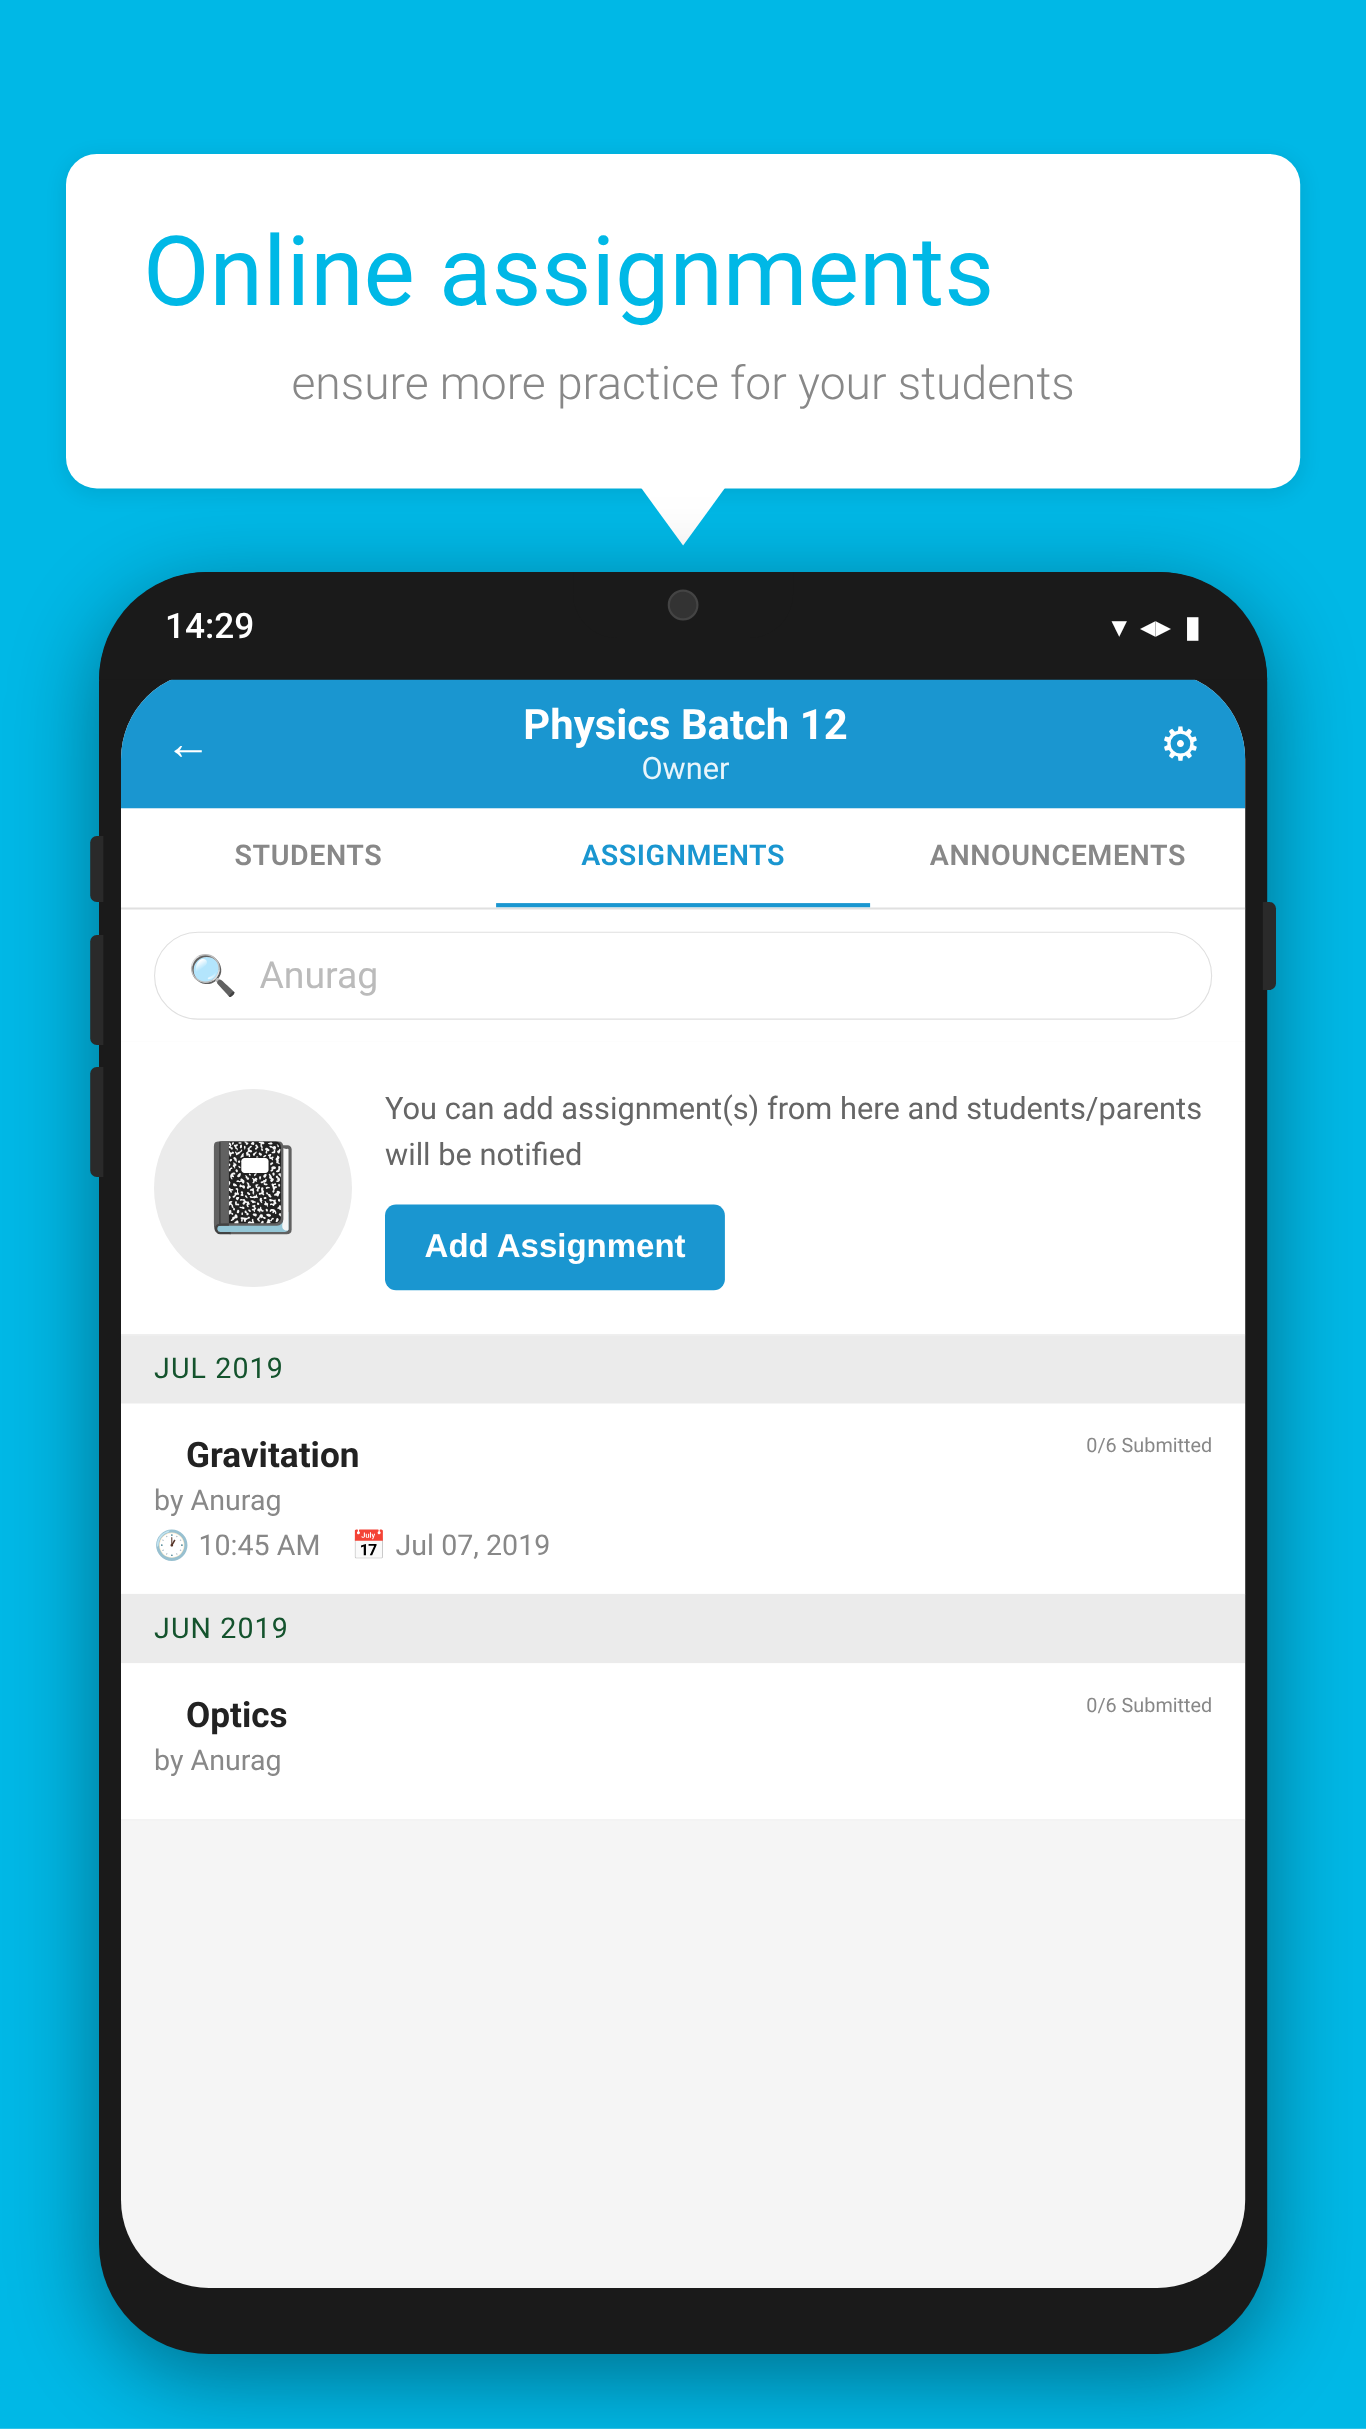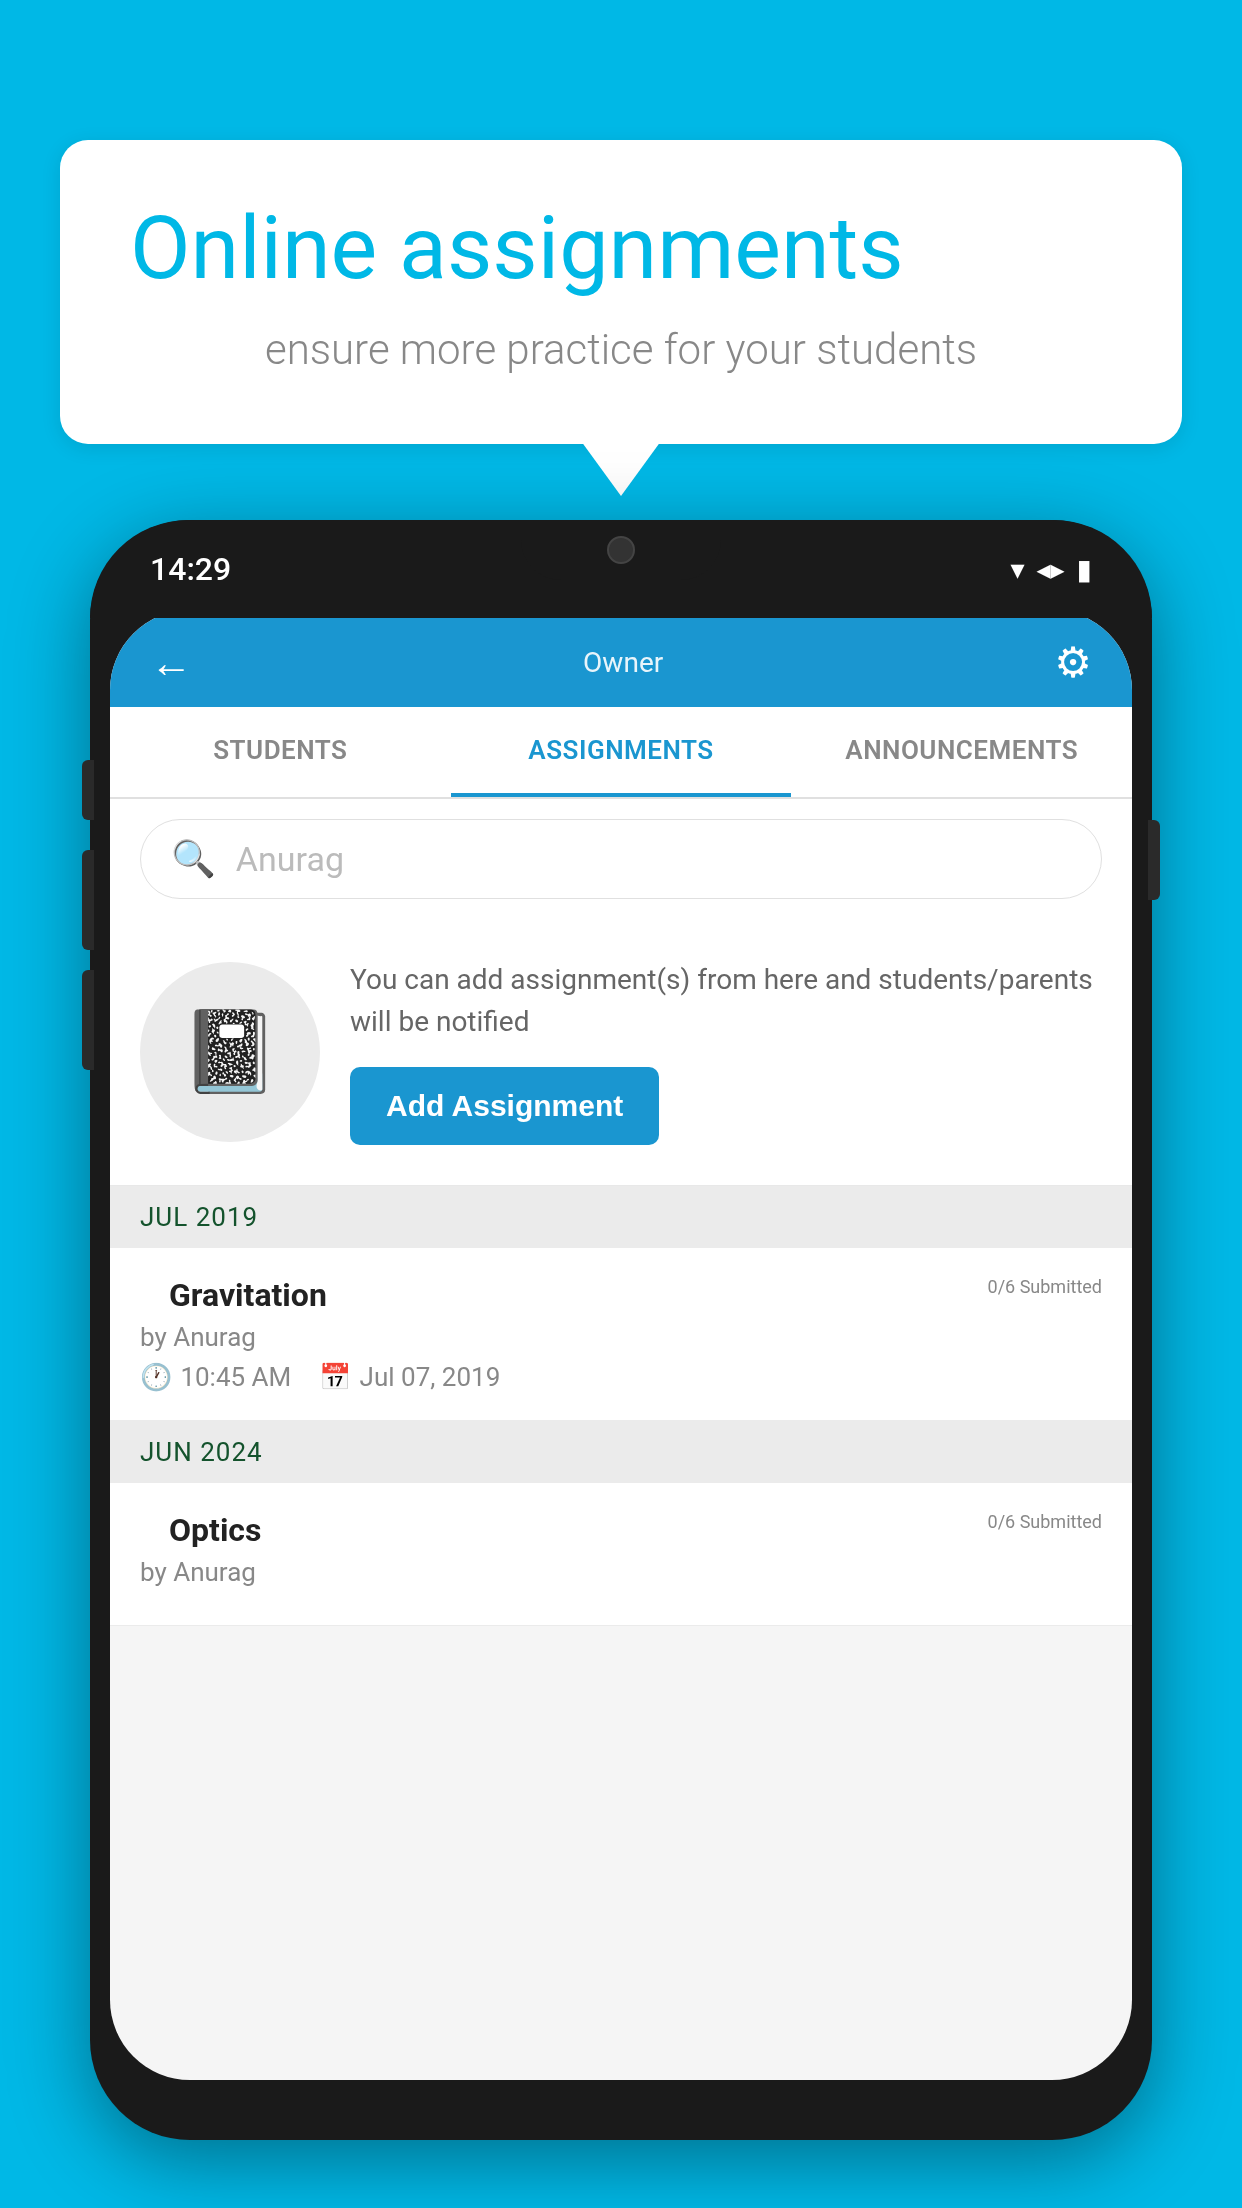--- a/index.html
+++ b/index.html
@@ -411,20 +411,21 @@
         <span class="status-icon">◂▸</span>
         <span class="status-icon">▮</span>
       </div>
     </div>
 
     <div class="phone-screen">
 
       <div class="app-header">
         <span class="header-back">←</span>
         <div class="header-title-group">
+          <div class="header-title">Physics Batch 12</div>
           <div class="header-subtitle">Owner</div>
         </div>
         <span class="header-gear">⚙</span>
       </div>
 
       <div class="tabs-bar">
         <div class="tab-item">STUDENTS</div>
         <div class="tab-item active">ASSIGNMENTS</div>
         <div class="tab-item">ANNOUNCEMENTS</div>
       </div>
@@ -462,21 +463,21 @@
             <span>10:45 AM</span>
           </div>
           <div class="meta-item">
             <span class="meta-icon">📅</span>
             <span>Jul 07, 2019</span>
           </div>
         </div>
       </div>
 
       <div class="section-header">
-        <span class="section-header-text">JUN 2024</span>
+        <span class="section-header-text">JUN 2019</span>
       </div>
 
       <div class="assignment-item">
         <div class="assignment-row1">
           <span class="assignment-name">Optics</span>
           <span class="assignment-submitted">0/6 Submitted</span>
         </div>
         <div class="assignment-by">by Anurag</div>
       </div>
 

